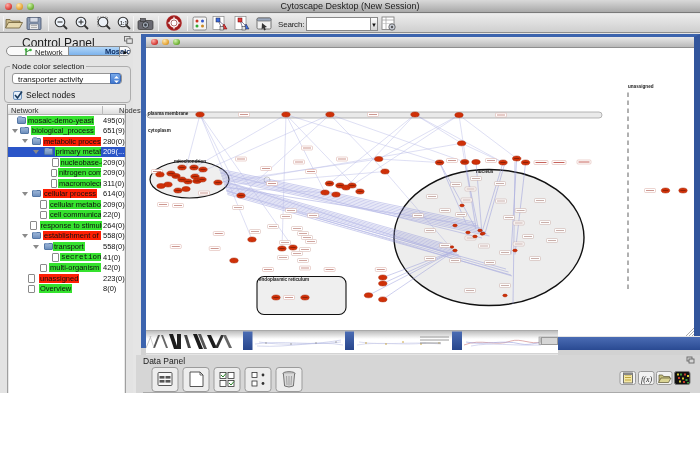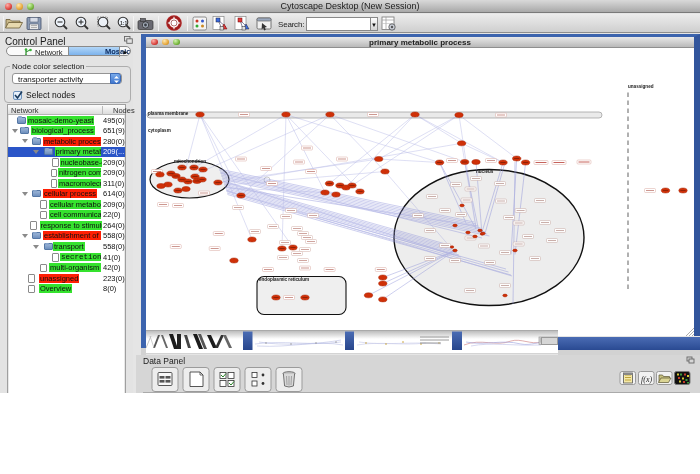--- a/index.html
+++ b/index.html
@@ -12,34 +12,34 @@
 .light { position:absolute; top:3px; width:7px; height:7px; border-radius:50%; }
 
 #toolbar { position:absolute; left:0; top:14px; width:700px; height:19px;
   background:linear-gradient(#ececec,#cfcfcf); border-bottom:1px solid #8d8d8d; }
 .tsep { position:absolute; top:2px; height:15px; width:1px; background:#9a9a9a; border-right:1px solid #f2f2f2; }
 #searchlbl { position:absolute; left:278px; top:5.5px; font-size:8px; letter-spacing:-0.2px; color:#222; }
 #searchfield { position:absolute; left:306px; top:2.5px; width:65px; height:14px; background:#fff; border:1px solid #888; }
 #searcharrow { position:absolute; left:370px; top:2.5px; width:8px; height:14px; background:linear-gradient(#fdfdfd,#d3d3d3); border:1px solid #888; font-size:6px; text-align:center; line-height:14px; color:#111; }
 
 #cpanel { position:absolute; left:0; top:33px; width:133px; height:433px; background:#e3e3e3; }
-#cpanel .hdr { position:absolute; left:5px; top:3px; font-size:10px; color:#1a1a1a; }
+#cpanel .hdr { position:absolute; left:22px; top:3px; font-size:12px; color:#1a1a1a; }
 #tabbar { position:absolute; left:6px; top:13px; width:125px; height:10px; border:1px solid #8a8a8a; border-radius:5px; background:#fafafa; overflow:hidden; }
 #tab-mosaic { position:absolute; left:61px; top:0; width:52px; height:100%; background:linear-gradient(#b2d6f8,#7cb2ec); border-left:1px solid #8a8a8a; color:#0d2d62; font-weight:bold; font-size:7.5px; text-align:center; line-height:10px;padding-left:36px; }
 #tab-net { position:absolute; left:28px; top:1px; font-size:7.5px; color:#222; }
 #tabarrow { position:absolute; left:119px; top:13.5px; width:12px; height:10px; border-left:1px solid #8a8a8a; font-size:5px; text-align:center; line-height:10px; color:#111; }
 #groupbox { position:absolute; left:4px; top:33px; width:127px; height:37px; border:1px solid #adadad; border-radius:4px; }
 #grouplbl { position:absolute; left:10px; top:28.5px; font-size:8px; color:#1a1a1a; background:#e3e3e3; padding:0 2px; }
 #combo { position:absolute; left:12px; top:40px; width:110px; height:11px; background:#fff; border:1px solid #949494; border-radius:3px; font-size:8px; color:#111; line-height:11px; padding-left:5px; }
 #combostep { position:absolute; right:0; top:-1px; width:11px; height:11px; background:linear-gradient(#79aaea,#3f77cf); border:1px solid #3a6ab8; border-radius:0 3px 3px 0; }
 #checkbox { position:absolute; left:13px; top:58px; width:9px; height:9px; background:linear-gradient(#eef5fd,#cfe2f7); border:1px solid #6f93bd; border-radius:2px; }
 #checklbl { position:absolute; left:26px; top:57px; font-size:8.5px; color:#111; }
 #treebox { position:absolute; left:7px; top:71px; width:119px; height:351px; background:#fff; border:1px solid #9f9f9f; box-shadow: inset 0 0 0 1px #e8e8e8; }
 #treehdr { position:absolute; left:0; top:0; width:100%; height:9.5px; background:linear-gradient(#fdfdfd,#dcdcdc); border-bottom:1px solid #b5b5b5; font-size:7.5px; color:#333; }
-#treehdr .c2 { position:absolute; left:94px; top:0.5px; border-left:1px solid #bbb; padding-left:10px; height:9.5px; }
+#treehdr .c2 { position:absolute; left:94px; top:0.5px; border-left:1px solid #bbb; padding-left:16px; height:9.5px; }
 .trow { position:absolute; left:0; width:117px; height:10.5px; font-size:7.5px; white-space:nowrap; }
 .trow .nm { position:absolute; top:0.5px; padding:0 1px; color:#101010; max-width:72px; overflow:hidden; }
 .trow .val { position:absolute; left:95px; top:0.5px; color:#101010; }
 .green { background:#35e22e; }
 .red { background:#ff1f04; }
 .arr { position:absolute; top:3px; width:0; height:0; border-left:3px solid transparent; border-right:3px solid transparent; border-top:4px solid #8a8a8a; }
 .fold { position:absolute; top:1.5px; width:9px; height:7px; background:linear-gradient(#9db6d8,#6e8fbd); border:0.5px solid #5577a5; border-radius:1px; }
 .fold:before { content:""; position:absolute; left:0; top:-1.5px; width:4px; height:2px; background:#8aa6cc; border-radius:1px 1px 0 0; }
 .leaf { position:absolute; top:1px; width:6.5px; height:8.5px; background:#fff; border:0.6px solid #8a8a8a; border-radius:1px; }
 
@@ -291,21 +291,20 @@
           </div>
         </div>
     </div>
   </div>
 
   <div id="frame">
     <div id="ftitle">
       <div class="flight" style="left:5px;background:radial-gradient(circle at 35% 30%,#ffb0aa,#d8423c 60%,#9c221e);"></div>
       <div class="flight" style="left:16px;background:radial-gradient(circle at 35% 30%,#ffe9b0,#e8a83c 60%,#b57a14);"></div>
       <div class="flight" style="left:27px;background:radial-gradient(circle at 35% 30%,#d2f5b0,#78b73e 60%,#4a7c1c);"></div>
-      <div class="t">primary metabolic process</div>
     </div>
     <div id="canvas">
 <svg width="548" height="289" viewBox="0 0 548 289">
 
 <g>
 <rect x="1" y="64" width="455" height="6" rx="3" fill="#eaeaea" stroke="#9a9a9a" stroke-width="0.7"></rect>
 <ellipse cx="43.5" cy="131.5" rx="39.5" ry="18.5" fill="#efefef" stroke="#111" stroke-width="1.2"></ellipse>
 <ellipse cx="343" cy="189.5" rx="95" ry="68" fill="#ededed" stroke="#111" stroke-width="1.4"></ellipse>
 <rect x="111" y="228.5" width="89" height="38" rx="7" fill="#efefef" stroke="#111" stroke-width="1.1"></rect>
 <line x1="482" y1="44.5" x2="482" y2="242.5" stroke="#7c7c7c" stroke-width="1.2" stroke-dasharray="4.5,3.5"></line>

